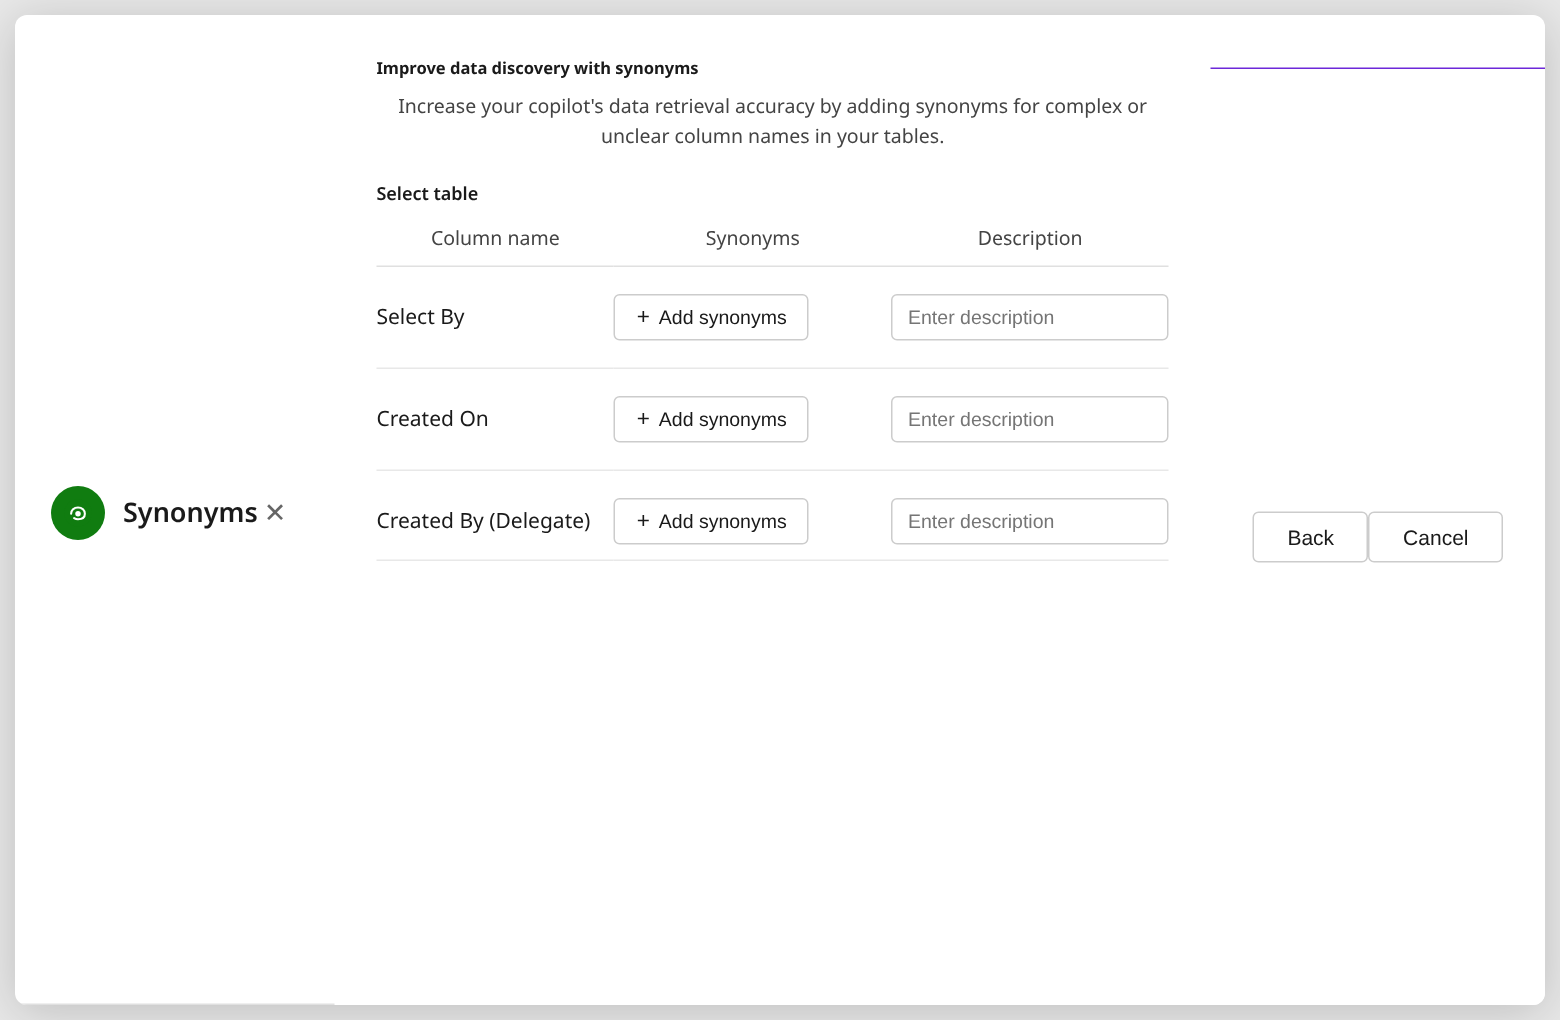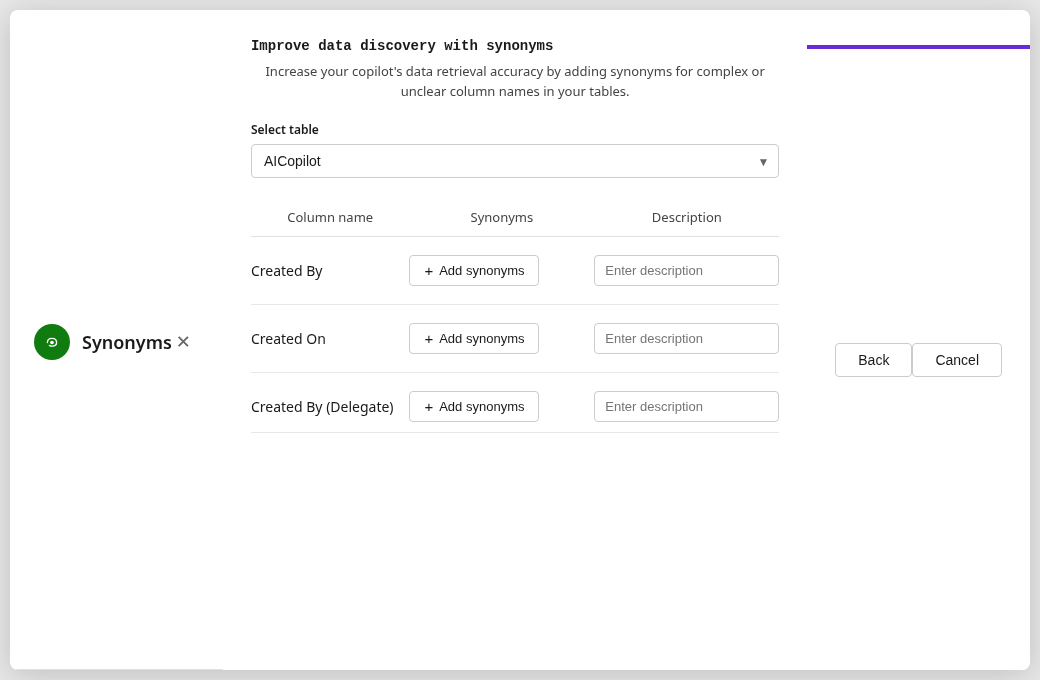--- a/index.html
+++ b/index.html
@@ -72,25 +72,24 @@
       align-items: center;
       justify-content: center;
       border-radius: 4px;
     }
     .modal-body {
       flex: 1;
       overflow-y: auto;
       padding: 28px 28px 16px 28px;
     }
     .section-title {
-      font-size: 14px;
+      font-size: 11px;
       font-weight: 700;
       margin-bottom: 8px;
       color: #1a1a1a;
-      font-family: Liberation Mono, monospace;
     }
     .section-desc {
       font-size: 13px;
       color: #444;
       margin-bottom: 20px;
       line-height: 1.5;
       text-align: center;
     }
     .select-table-label {
       font-size: 12px;
@@ -175,21 +174,21 @@
       outline: none;
     }
     .last-row td {
       padding-bottom: 10px;
     }
     .modal-footer {
       display: flex;
       align-items: center;
       justify-content: center;
       padding: 16px 28px;
-      border-top: 4px solid #6d28d9;
+      border-top: 1px solid #6d28d9;
       background: #fff;
       margin-top: 35px;
     }
     .footer-btn {
       padding: 8px 22px;
       border: 1px solid #ccc;
       border-radius: 4px;
       background: #fff;
       font-size: 14px;
       cursor: pointer;
@@ -216,38 +215,32 @@
       <button class="close-btn">
         <span>✕</span>
       </button>
     </div>
 
     <div class="modal-body">
       <div class="section-title">Improve data discovery with synonyms</div>
       <div class="section-desc">Increase your copilot's data retrieval accuracy by adding synonyms for complex or unclear column names in your tables.</div>
 
       <div class="select-table-label">Select table</div>
-      <div class="select-wrapper">
-        <select class="table-select">
-          <option>AICopilot</option>
-        </select>
-        <span class="select-chevron">▼</span>
-      </div>
 
       <table class="table-grid">
         <thead>
           <tr>
             <th>Column name</th>
             <th>Synonyms</th>
             <th>Description</th>
           </tr>
         </thead>
         <tbody>
           <tr class="table-row">
-            <td>Created By</td>
+            <td>Select By</td>
             <td>
               <button class="add-synonyms-btn">
                 <span class="plus">+</span>
                 <span>Add synonyms</span>
               </button>
             </td>
             <td>
               <input type="text" class="desc-input" placeholder="Enter description" style="">
             </td>
           </tr>

